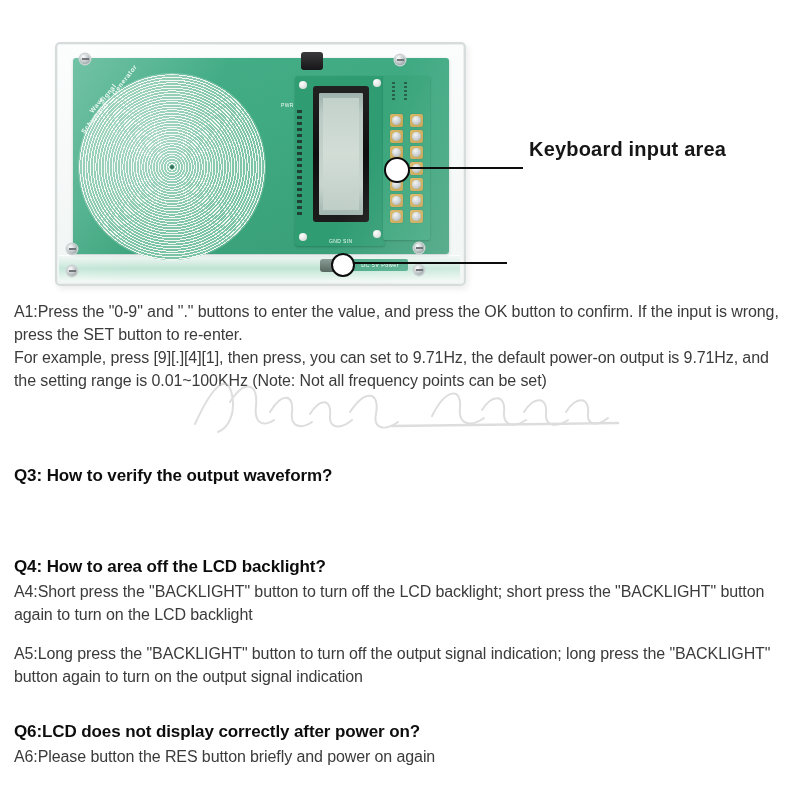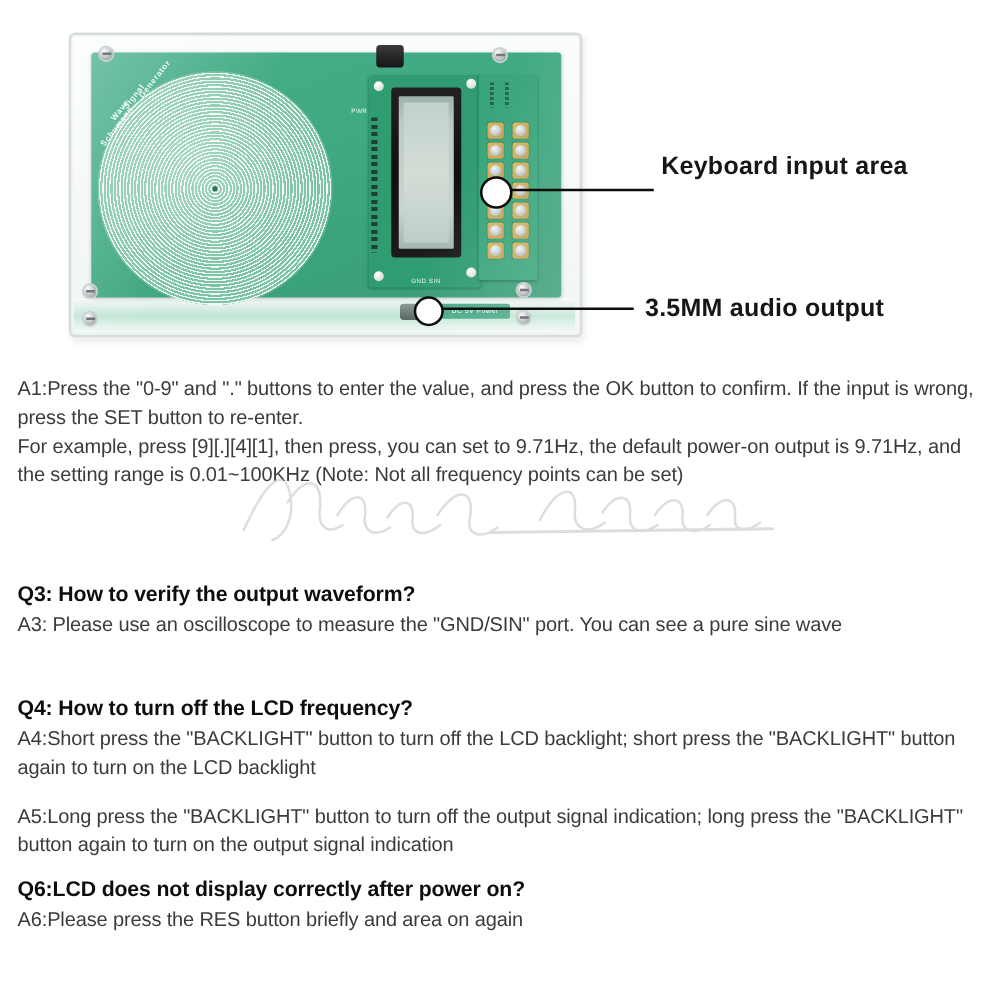--- a/index.html
+++ b/index.html
@@ -1,21 +1,21 @@
 <!DOCTYPE html>
 <html><head>
 <meta charset="utf-8">
 <style>
   html,body{margin:0;padding:0;}
   body{
     width:800px;height:800px;position:relative;background:#ffffff;
     font-family:"Liberation Sans", sans-serif;color:#222;overflow:hidden;
   }
   
-  .photo{position:absolute;left:0;top:0;width:800px;height:296px;}
+  .photo{position:absolute;left:0;top:16px;width:800px;height:296px;}
   .case{
     position:absolute;left:55px;top:26px;width:407px;height:240px;
     background:linear-gradient(180deg,#fbfdfd 0%,#f3f7f6 60%,#eef4f2 100%);
     border:2px solid #d6dcdc;border-radius:5px;
     box-shadow:0 0 0 1px #e9eeec inset, 2px 3px 6px rgba(0,0,0,0.08);
   }
   .case::after{ 
     content:"";position:absolute;inset:0;border-radius:4px;pointer-events:none;
     background:linear-gradient(115deg,rgba(255,255,255,.28) 0%,rgba(255,255,255,0) 35%,rgba(255,255,255,0) 70%,rgba(255,255,255,.22) 100%);
     z-index:4;
@@ -155,49 +155,47 @@
     <div class="screw" style="left:10px;top:222px"></div>
     <div class="screw" style="left:357px;top:221px"></div>
   </div>
 
   <div class="callout-circle" style="left:384px;top:141px;width:22px;height:22px"></div>
   <div class="leader" style="left:406px;top:151px;width:117px"></div>
   <div class="ann" style="left:529px;top:122px">Keyboard input area</div>
 
   <div class="callout-circle" style="left:331px;top:237px;width:20px;height:20px"></div>
   <div class="leader" style="left:351px;top:246px;width:156px"></div>
-  <div class="ann" style="left:516px;top:236px">3.5MM audio output</div>
 </div>
 
 <svg class="watermark" width="460" height="82" viewBox="0 0 460 82">
   <g fill="none" stroke="#c3c3c3" stroke-width="2" opacity="0.55" stroke-linecap="round">
     <path d="M25 62 C 45 18 58 13 62 33 C 66 52 58 66 48 70 M60 40 C 75 17 88 21 86 44 C 84 60 92 66 104 58 M100 50 C 112 30 124 32 122 50 C 120 64 130 68 142 60 M140 52 C 150 36 162 36 160 54 C 159 66 170 68 182 58 M180 50 C 196 26 210 30 206 52 C 203 66 214 70 228 60"></path>
     <path d="M262 54 C 276 26 292 25 290 46 C 288 62 300 66 314 56 M312 48 C 322 32 336 32 334 50 C 333 64 344 66 356 58 M354 50 C 364 34 378 34 376 52 C 375 64 386 66 398 58 M396 50 C 406 34 420 34 418 52 C 417 64 428 64 438 56"></path>
     <line x1="222" y1="64" x2="448" y2="61" stroke-width="2.5"></line>
   </g>
 </svg>
 
 <section class="faq-item" style="top:300px">
   <p>A1:Press the "0-9" and "." buttons to enter the value, and press the OK button to confirm. If the input is wrong, press the SET button to re-enter.</p>
   <p>For example, press [9][.][4][1], then press, you can set to 9.71Hz, the default power-on output is 9.71Hz, and the setting range is 0.01~100KHz (Note: Not all frequency points can be set)</p>
 </section>
 
 <section class="faq-item" style="top:437px">
 </section>
 
 <section class="faq-item" style="top:466px">
   <h2>Q3: How to verify the output waveform?</h2>
-  <p>A3: Please use an oscilloscope to measure the "GND/SIN" port. You can see a pure sine wave</p>
 </section>
 
 <section class="faq-item" style="top:557px">
-  <h2>Q4: How to turn off the LCD frequency?</h2>
+  <h2>Q4: How to area off the LCD backlight?</h2>
   <p>A4:Short press the "BACKLIGHT" button to turn off the LCD backlight; short press the "BACKLIGHT" button again to turn on the LCD backlight</p>
 </section>
 
 <section class="faq-item" style="top:642px">
   <p>A5:Long press the "BACKLIGHT" button to turn off the output signal indication; long press the "BACKLIGHT" button again to turn on the output signal indication</p>
 </section>
 
-<section class="faq-item" style="top:702px">
+<section class="faq-item" style="top:722px">
   <h2>Q6:LCD does not display correctly after power on?</h2>
-  <p>A6:Please press the RES button briefly and area on again</p>
+  <p>A6:Please button the RES button briefly and power on again</p>
 </section>
 
 </body></html>

